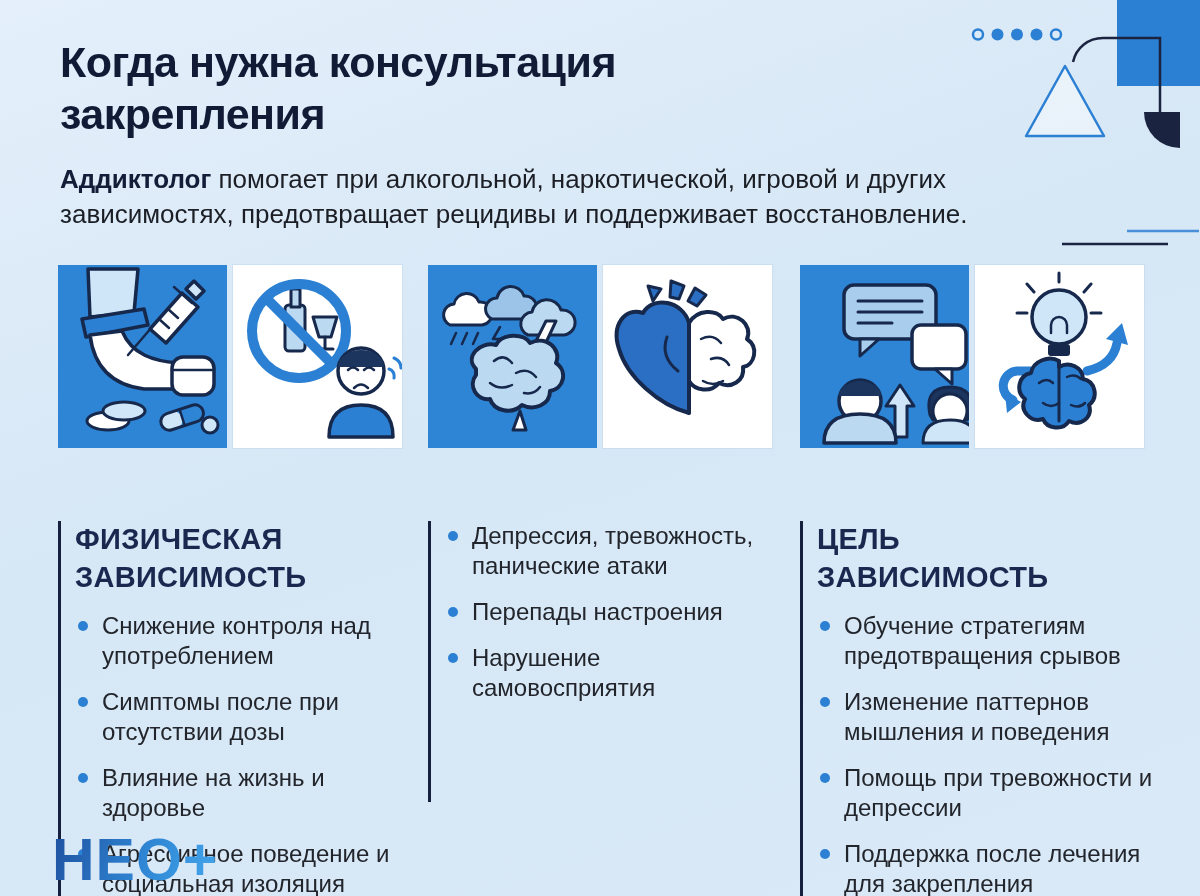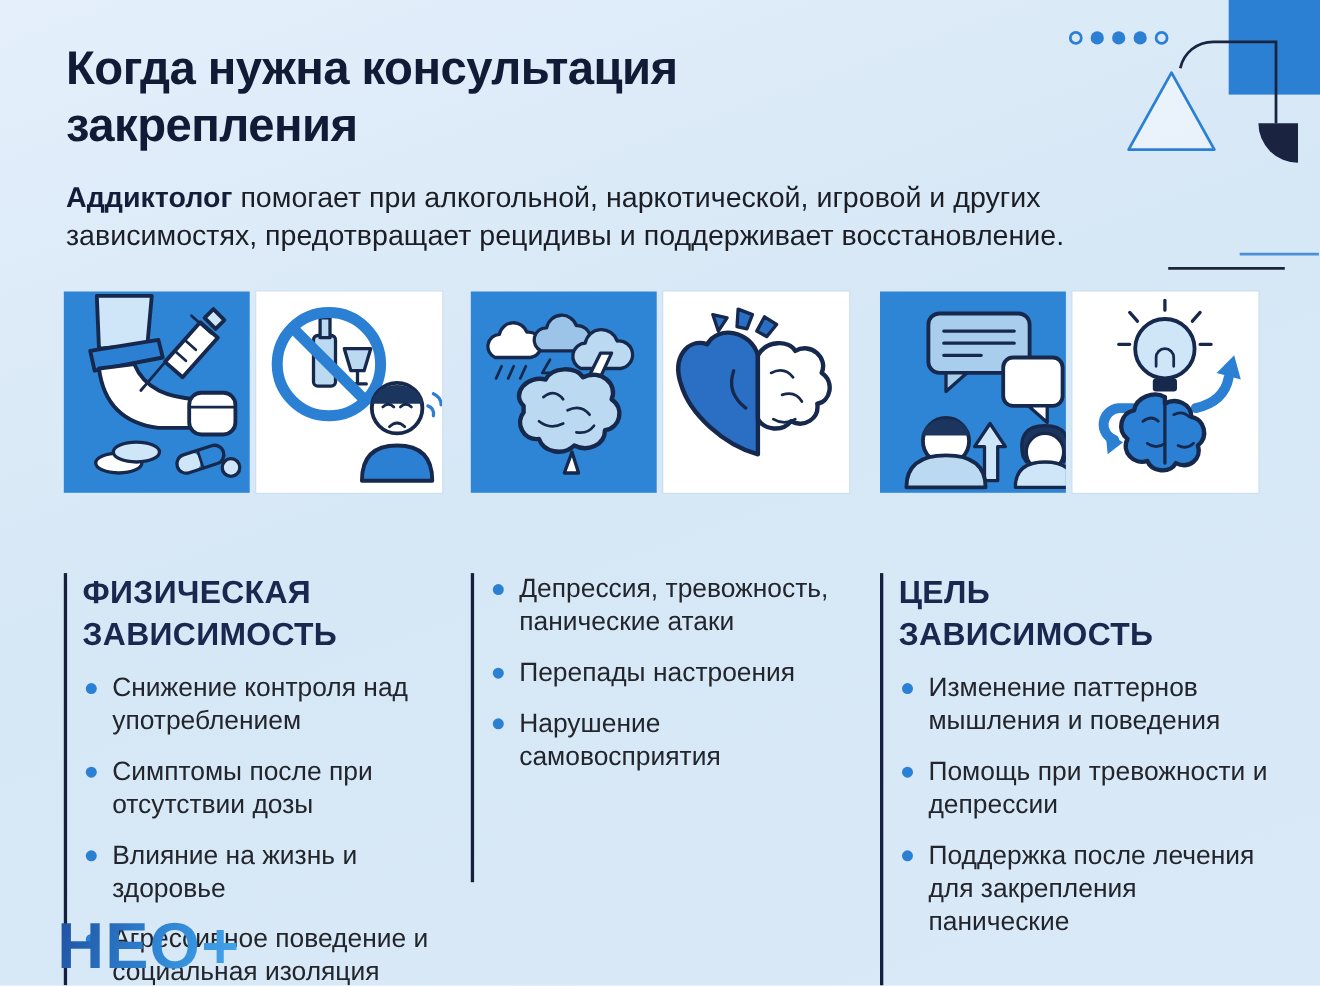--- a/index.html
+++ b/index.html
@@ -211,20 +211,21 @@
       <li>Нарушение самовосприятия</li>
     </ul>
   </div>
 
   <div class="col" id="col-3">
     <h2>
       <span>ЦЕЛЬ</span>
       <span>ЗАВИСИМОСТЬ</span>
     </h2>
     <ul>
+      <li>Обучение стратегиям предотвращения срывов</li>
       <li>Изменение паттернов мышления и поведения</li>
       <li>Помощь при тревожности и депрессии</li>
       <li>Поддержка после лечения для закрепления панические</li>
     </ul>
   </div>
 
   <div class="logo">НЕО+</div>
 
 </div>
 

